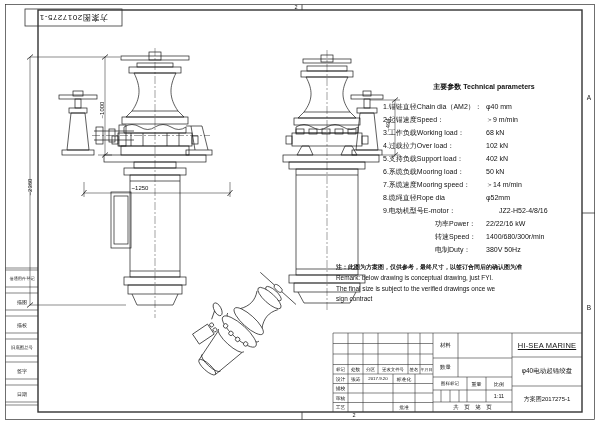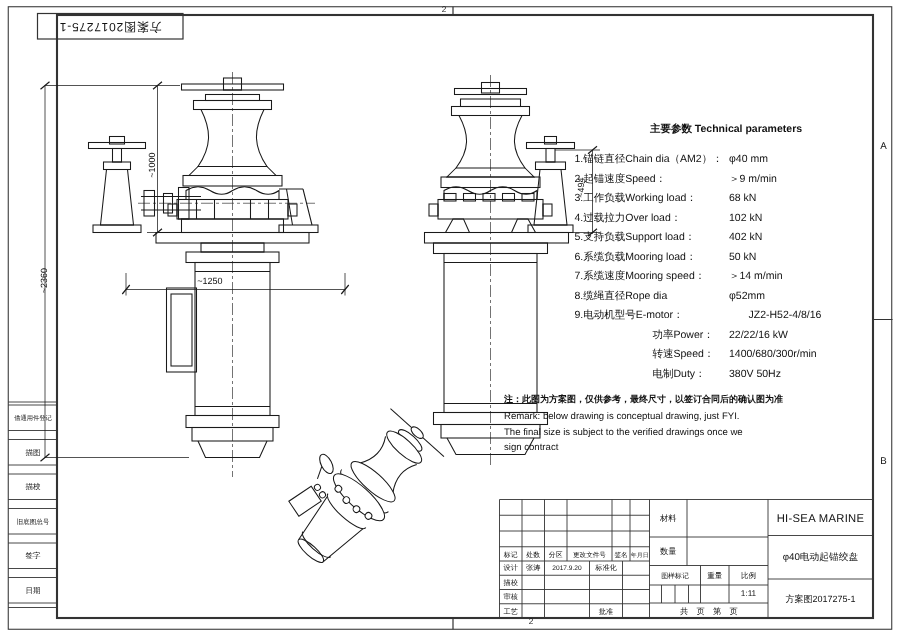--- a/index.html
+++ b/index.html
@@ -253,21 +253,21 @@
   <div class="t" style="left:393px;top:402.5px;width:22px;height:9.5px;font-size:4.8px;">批准</div>
 
   <div class="t" style="left:433px;top:333px;width:25px;height:25px;font-size:5.5px;">材料</div>
   <div class="t" style="left:433px;top:358px;width:25px;height:19px;font-size:5.5px;">数量</div>
   <div class="t" style="left:433px;top:377px;width:34px;height:13px;font-size:4.6px;">图样标记</div>
   <div class="t" style="left:467px;top:377px;width:19px;height:13px;font-size:5px;">重量</div>
   <div class="t" style="left:486px;top:377px;width:26px;height:13px;font-size:5px;">比例</div>
   <div class="t" style="left:486px;top:390px;width:26px;height:12px;font-size:5.5px;">1:11</div>
   <div class="t" style="left:433px;top:402px;width:79px;height:10px;font-size:5.5px;">共　页　第　页</div>
 
-  <div class="t" style="left:512px;top:333px;width:70px;height:24px;font-size:7.5px;letter-spacing:0.2px;">HI-SEA MARINE</div>
+  <div class="t" style="left:512px;top:333px;width:70px;height:24px;font-size:7.5px;letter-spacing:0.2px;text-decoration:underline;">HI-SEA MARINE</div>
   <div class="t" style="left:512px;top:357px;width:70px;height:29px;font-size:6.5px;">φ40电动起锚绞盘</div>
   <div class="t" style="left:512px;top:386px;width:70px;height:26px;font-size:6px;">方案图2017275-1</div>
 
   <div class="t" style="left:6px;top:270px;width:32px;height:17px;font-size:4.2px;">借通用件登记</div>
   <div class="t" style="left:6px;top:293px;width:32px;height:17px;font-size:5px;">描图</div>
   <div class="t" style="left:6px;top:316px;width:32px;height:17px;font-size:5px;">描校</div>
   <div class="t" style="left:6px;top:339px;width:32px;height:17px;font-size:4.4px;">旧底图总号</div>
   <div class="t" style="left:6px;top:362px;width:32px;height:17px;font-size:5px;">签字</div>
   <div class="t" style="left:6px;top:385px;width:32px;height:17px;font-size:5px;">日期</div>
 

